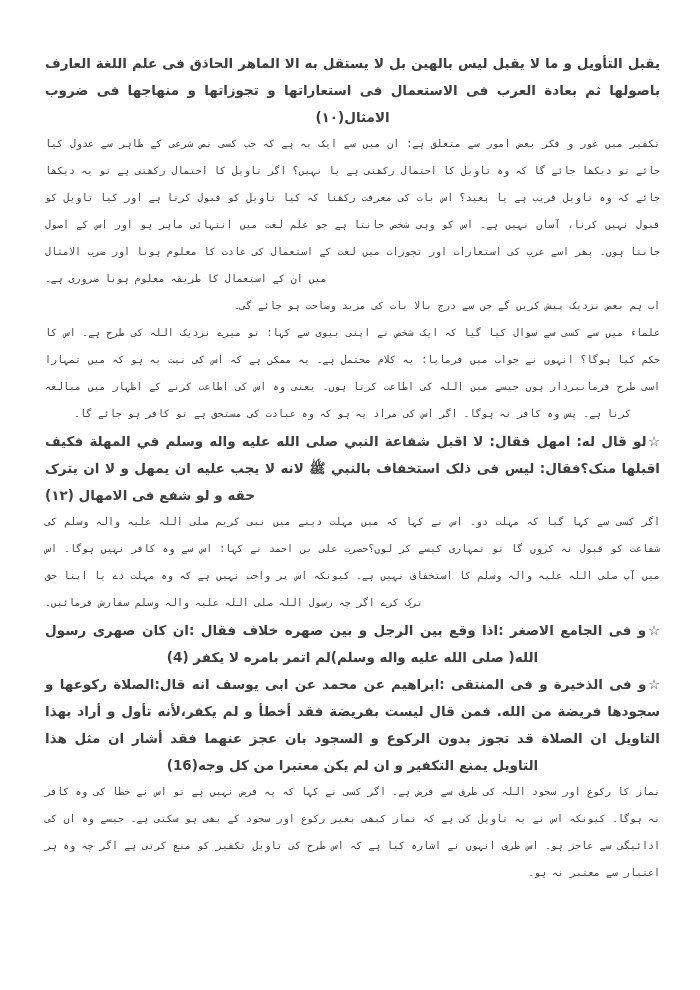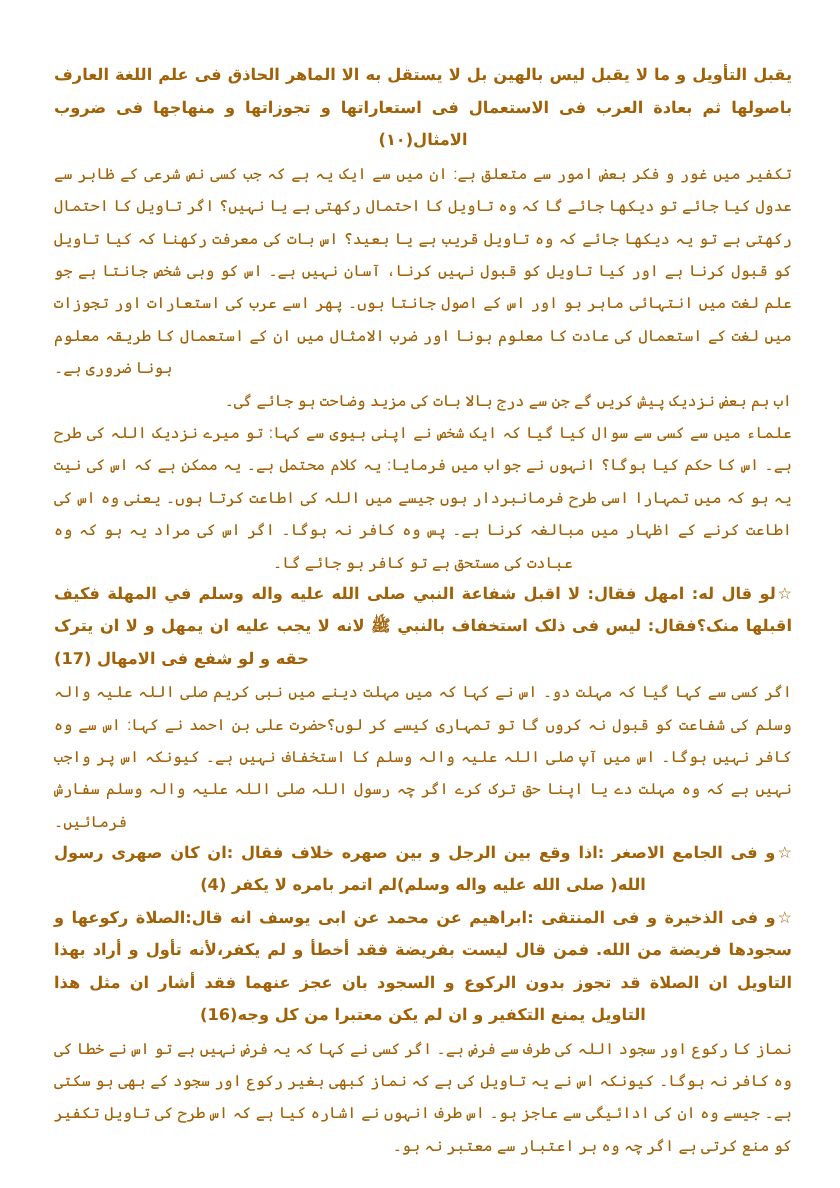--- a/index.html
+++ b/index.html
@@ -10,56 +10,56 @@
   .page {
     position: relative;
     width: 700px;
     height: 990px;
     margin: 0 auto;
     background: #ffffff;
     overflow: hidden;
     direction: rtl;
     box-sizing: border-box;
     padding: 50px 40px 0 45px;
-    color: #a16207;
+    color: #404040;
     font-family: "DejaVu Sans", sans-serif;
   }
   .page p {
     margin: 0;
     padding: 0;
     text-align: justify;
     unicode-bidi: plaintext;
   }
   
   .ar {
     font-size: 13.5px;
     font-weight: bold;
     line-height: 27px;
     font-family: "DejaVu Sans", sans-serif;
   }
   
   .ur {
-    font-size: 13px;
+    font-size: 10px;
     font-weight: normal;
     line-height: 27px;
-    font-family: Liberation Sans, sans-serif;
+    font-family: Liberation Mono, monospace;
   }
   
   .last-left   { text-align-last: left; }
   .last-center { text-align-last: center; }
   .last-right  { text-align-last: right; }
   .single-right { text-align: right; text-align-last: right; }
 </style>
 </head>
 <body>
 
 <div class="page">
   <p class="ar last-center">يقبل التأويل و ما لا يقبل ليس بالهين بل لا يستقل به الا الماهر الحاذق فى علم اللغة العارف باصولها ثم بعادة العرب فى الاستعمال فى استعاراتها و تجوزاتها و منهاجها فى ضروب الامثال(۱۰)</p>
   <p class="ur last-left">تکفیر میں غور و فکر بعض امور سے متعلق ہے: ان میں سے ایک یہ ہے کہ جب کسی نص شرعی کے ظاہر سے عدول کیا جائے تو دیکھا جائے گا کہ وہ تاویل کا احتمال رکھتی ہے یا نہیں؟ اگر تاویل کا احتمال رکھتی ہے تو یہ دیکھا جائے کہ وہ تاویل قریب ہے یا بعید؟ اس بات کی معرفت رکھنا کہ کیا تاویل کو قبول کرنا ہے اور کیا تاویل کو قبول نہیں کرنا، آسان نہیں ہے۔ اس کو وہی شخص جانتا ہے جو علم لغت میں انتہائی ماہر ہو اور اس کے اصول جانتا ہوں۔ پھر اسے عرب کی استعارات اور تجوزات میں لغت کے استعمال کی عادت کا معلوم ہونا اور ضرب الامثال میں ان کے استعمال کا طریقہ معلوم ہونا ضروری ہے۔</p>
   <p class="ur single-right">اب ہم بعض نزدیک پیش کریں گے جن سے درج بالا بات کی مزید وضاحت ہو جائے گی۔</p>
   <p class="ur last-center">علماء میں سے کسی سے سوال کیا گیا کہ ایک شخص نے اپنی بیوی سے کہا: تو میرے نزدیک اللہ کی طرح ہے۔ اس کا حکم کیا ہوگا؟ انہوں نے جواب میں فرمایا: یہ کلام محتمل ہے۔ یہ ممکن ہے کہ اس کی نیت یہ ہو کہ میں تمہارا اسی طرح فرمانبردار ہوں جیسے میں اللہ کی اطاعت کرتا ہوں۔ یعنی وہ اس کی اطاعت کرنے کے اظہار میں مبالغہ کرنا ہے۔ پس وہ کافر نہ ہوگا۔ اگر اس کی مراد یہ ہو کہ وہ عبادت کی مستحق ہے تو کافر ہو جائے گا۔</p>
-  <p class="ar last-left">☆لو قال له: امهل فقال: لا اقبل شفاعة النبي صلى الله عليه واله وسلم في المهلة فكيف اقبلها منک؟فقال: ليس فى ذلک استخفاف بالنبي ﷺ لانه لا يجب عليه ان يمهل و لا ان يترک حقه و لو شفع فى الامهال (17)</p>
+  <p class="ar last-left">☆لو قال له: امهل فقال: لا اقبل شفاعة النبي صلى الله عليه واله وسلم في المهلة فكيف اقبلها منک؟فقال: ليس فى ذلک استخفاف بالنبي ﷺ لانه لا يجب عليه ان يمهل و لا ان يترک حقه و لو شفع فى الامهال (۱۲)</p>
   <p class="ur last-left">اگر کسی سے کہا گیا کہ مہلت دو۔ اس نے کہا کہ میں مہلت دینے میں نبی کریم صلی اللہ علیہ والہ وسلم کی شفاعت کو قبول نہ کروں گا تو تمہاری کیسے کر لوں؟حضرت علی بن احمد نے کہا: اس سے وہ کافر نہیں ہوگا۔ اس میں آپ صلی اللہ علیہ والہ وسلم کا استخفاف نہیں ہے۔ کیونکہ اس پر واجب نہیں ہے کہ وہ مہلت دے یا اپنا حق ترک کرے اگر چہ رسول اللہ صلی اللہ علیہ والہ وسلم سفارش فرمائیں۔</p>
   <p class="ar last-center">☆و فى الجامع الاصغر :اذا وقع بين الرجل و بين صهره خلاف فقال :ان كان صهرى رسول الله( صلى الله عليه واله وسلم)لم اتمر بامره لا يكفر (4)</p>
   <p class="ar last-center">☆و فى الذخيرة و فى المنتقى :ابراهيم عن محمد عن ابى يوسف انه قال:الصلاة ركوعها و سجودها فريضة من الله. فمن قال ليست بفريضة فقد أخطأ و لم يكفر،لأنه تأول و أراد بهذا التاويل ان الصلاة قد تجوز بدون الركوع و السجود بان عجز عنهما فقد أشار ان مثل هذا التاويل يمنع التكفير و ان لم يكن معتبرا من كل وجه(16)</p>
   <p class="ur last-right">نماز کا رکوع اور سجود اللہ کی طرف سے فرض ہے۔ اگر کسی نے کہا کہ یہ فرض نہیں ہے تو اس نے خطا کی وہ کافر نہ ہوگا۔ کیونکہ اس نے یہ تاویل کی ہے کہ نماز کبھی بغیر رکوع اور سجود کے بھی ہو سکتی ہے۔ جیسے وہ ان کی ادائیگی سے عاجز ہو۔ اس طرف انہوں نے اشارہ کیا ہے کہ اس طرح کی تاویل تکفیر کو منع کرتی ہے اگر چہ وہ ہر اعتبار سے معتبر نہ ہو۔</p>
 
 </div>
 
 </body></html>

